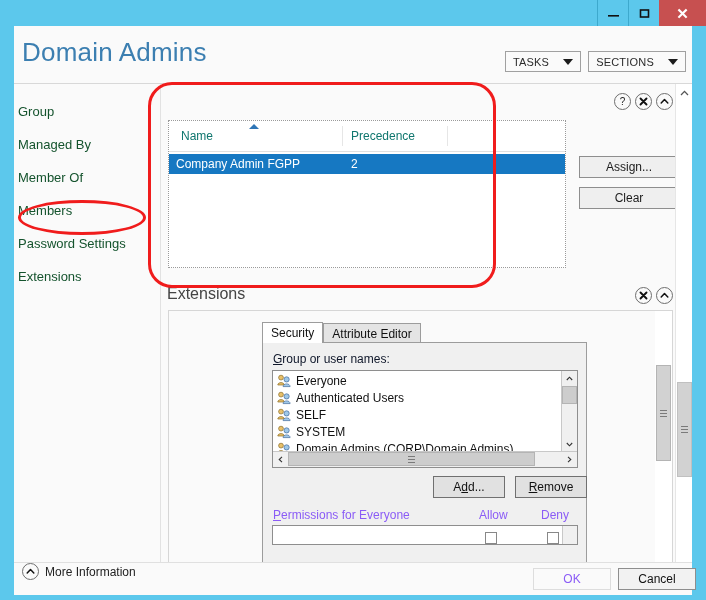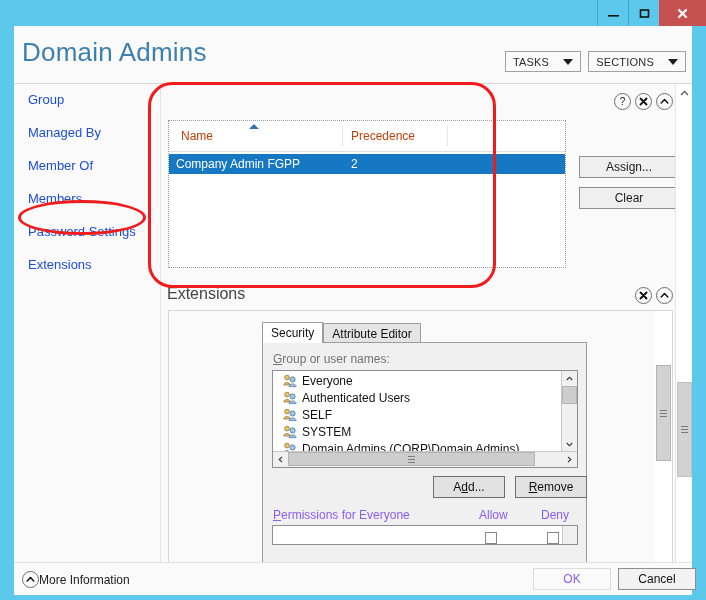--- a/index.html
+++ b/index.html
@@ -31,65 +31,65 @@
   .hdrbtns{position:absolute;right:6px;top:25px;display:flex;gap:7px;}
   .hdrbtn{height:21px;border:1px solid #A0A0A0;background:#FAFAFA;display:flex;align-items:center;
           padding:0 7px;box-sizing:border-box;font-size:11px;color:#2b2b2b;gap:14px;}
   .hdrbtn .cap{font-size:11px;letter-spacing:.2px;}
   .caret{width:0;height:0;border-left:5px solid transparent;border-right:5px solid transparent;
          border-top:6px solid #1c1c1c;}
   .hdr-rule{position:absolute;left:0;top:57px;width:678px;height:1px;background:#D8D8D8;}
 
   
   .nav{position:absolute;left:0;top:58px;width:146px;height:502px;background:#FAFAFA;}
-  .nav-item{height:27px;display:flex;align-items:flex-start;padding-left:14px;font-size:13px;color:#1d4ed8;}
+  .nav-item{height:27px;display:flex;align-items:flex-end;padding-left:4px;font-size:13px;color:#14532d;}
 
   
   .v-rule{position:absolute;left:146px;top:58px;width:1px;height:502px;background:#E2E2E2;}
 
   
   .content{position:absolute;left:147px;top:58px;width:531px;height:502px;background:#FAFAFA;overflow:hidden;}
 
   
   .sec{position:absolute;}
   .sec-title{font-size:16px;color:#444;font-weight:normal;font-family:"Liberation Sans",sans-serif;}
   .sec-icons{position:absolute;display:flex;gap:4px;}
   .ic{width:15px;height:15px;border-radius:50%;border:1px solid #6e6e6e;background:#FAFAFA;
       display:flex;align-items:center;justify-content:center;font-size:10px;color:#222;line-height:1;}
   .ic.qm{font-size:10px;}
   .ic svg{display:block;}
 
   
   .listpanel{position:absolute;border:1px dotted #9a9a9a;background:#fff;box-sizing:border-box;}
   .lp-head{height:30px;border-bottom:1px solid #E0E0E0;position:relative;background:#fff;}
-  .lp-col{position:absolute;top:8px;font-size:12px;color:#c2410c;}
+  .lp-col{position:absolute;top:8px;font-size:12px;color:#0f766e;}
   .lp-colsep{position:absolute;top:5px;width:1px;height:20px;background:#E6E6E6;}
   .sortarrow{position:absolute;width:0;height:0;border-left:5px solid transparent;
              border-right:5px solid transparent;border-bottom:5px solid #2E75B6;}
   .lp-row{position:absolute;left:0;height:20px;background:#1678C2;color:#fff;font-size:12px;}
   .lp-row .c1{position:absolute;left:7px;top:3px;}
   .lp-row .c2{position:absolute;top:3px;}
 
   .sidebtn{position:absolute;border:1px solid #8E8E8E;background:#EFEFEF;
            display:flex;align-items:center;justify-content:center;font-size:12px;color:#1c1c1c;
            box-sizing:border-box;}
 
   
   .extpanel{position:absolute;border:1px solid #D6D6D6;background:#FAFAFA;box-sizing:border-box;}
   .tabstrip{position:absolute;display:flex;align-items:flex-end;height:21px;}
   .tab{height:20px;padding:0 8px;font-size:12px;display:flex;align-items:center;
        border:1px solid #9C9C9C;border-bottom:none;box-sizing:border-box;background:#E4E4E4;color:#111;}
   .tab.active{background:#FFFFFF;height:21px;position:relative;z-index:3;justify-content:center;}
   .tabbody{position:absolute;border:1px solid #9C9C9C;background:#F0F0F0;box-sizing:border-box;}
 
-  .lbl{position:absolute;font-size:12px;color:#737373;}
+  .lbl{position:absolute;font-size:12px;color:#0f172a;}
   .lbl u{text-decoration:underline;}
 
   .listbox{position:absolute;border:1px solid #8E8E8E;background:#fff;box-sizing:border-box;overflow:hidden;}
-  .lbitem{height:17px;display:flex;align-items:center;gap:4px;padding-left:10px;font-size:12px;color:#111;}
+  .lbitem{height:17px;display:flex;align-items:center;gap:4px;padding-left:4px;font-size:12px;color:#111;}
   .usericon{width:15px;height:14px;position:relative;flex:0 0 auto;}
 
   .sb-v{position:absolute;right:0;top:0;width:15px;bottom:15px;background:#F0F0F0;border-left:1px solid #C8C8C8;}
   .sb-h{position:absolute;left:0;bottom:0;height:15px;right:0;background:#F0F0F0;border-top:1px solid #C8C8C8;}
   .sb-btn{position:absolute;width:15px;height:15px;background:#F0F0F0;display:flex;
           align-items:center;justify-content:center;}
   .sb-thumb{position:absolute;background:#CDCDCD;border:1px solid #B4B4B4;box-sizing:border-box;}
 
   .pbtn{position:absolute;border:1px solid #707070;background:#E1E1E1;
         display:flex;align-items:center;justify-content:center;font-size:12px;color:#111;box-sizing:border-box;}
@@ -100,21 +100,21 @@
   .chkbox{position:absolute;width:12px;height:12px;border:1px solid #888;background:#fff;box-sizing:border-box;}
   .vsb{position:absolute;right:0;top:58px;width:17px;height:502px;background:#FFFFFF;border-left:1px solid #E6E6E6;box-sizing:border-box;}
   .vsb-arrow{position:absolute;left:0;width:16px;height:17px;display:flex;align-items:center;justify-content:center;background:#FFFFFF;}
   .vsb-thumb{position:absolute;left:1px;width:15px;background:#D2D2D2;border:1px solid #C0C0C0;box-sizing:border-box;
              display:flex;align-items:center;justify-content:center;}
   .grip{width:7px;height:7px;display:flex;flex-direction:column;justify-content:space-between;}
   .grip i{display:block;height:1px;background:#7a7a7a;}
 
   
   .footer{position:absolute;left:14px;top:562px;width:678px;height:32px;background:#FAFAFA;border-top:1px solid #E0E0E0;}
-  .moreinfo{position:absolute;left:8px;top:8px;display:flex;align-items:center;font-size:12px;color:#222;}
+  .moreinfo{position:absolute;left:8px;top:0;display:flex;align-items:center;gap:6px;font-size:12px;color:#222;}
   .footbtn{position:absolute;top:5px;height:22px;width:78px;border:1px solid #ADADAD;background:#FAFAFA;
            display:flex;align-items:center;justify-content:center;font-size:12px;box-sizing:border-box;}
   .footbtn.disabled{color:#8b5cf6;border-color:#DDDDDD;background:#FAFAFA;}
   .footbtn.cancel{color:#111;border-color:#8E8E8E;background:#F2F2F2;}
 
   
   .anno{position:absolute;border:3px solid #F01C1C;pointer-events:none;}
   .anno.rect{border-radius:24px;}
   .anno.oval{border-radius:50%/50%;}
 </style>

